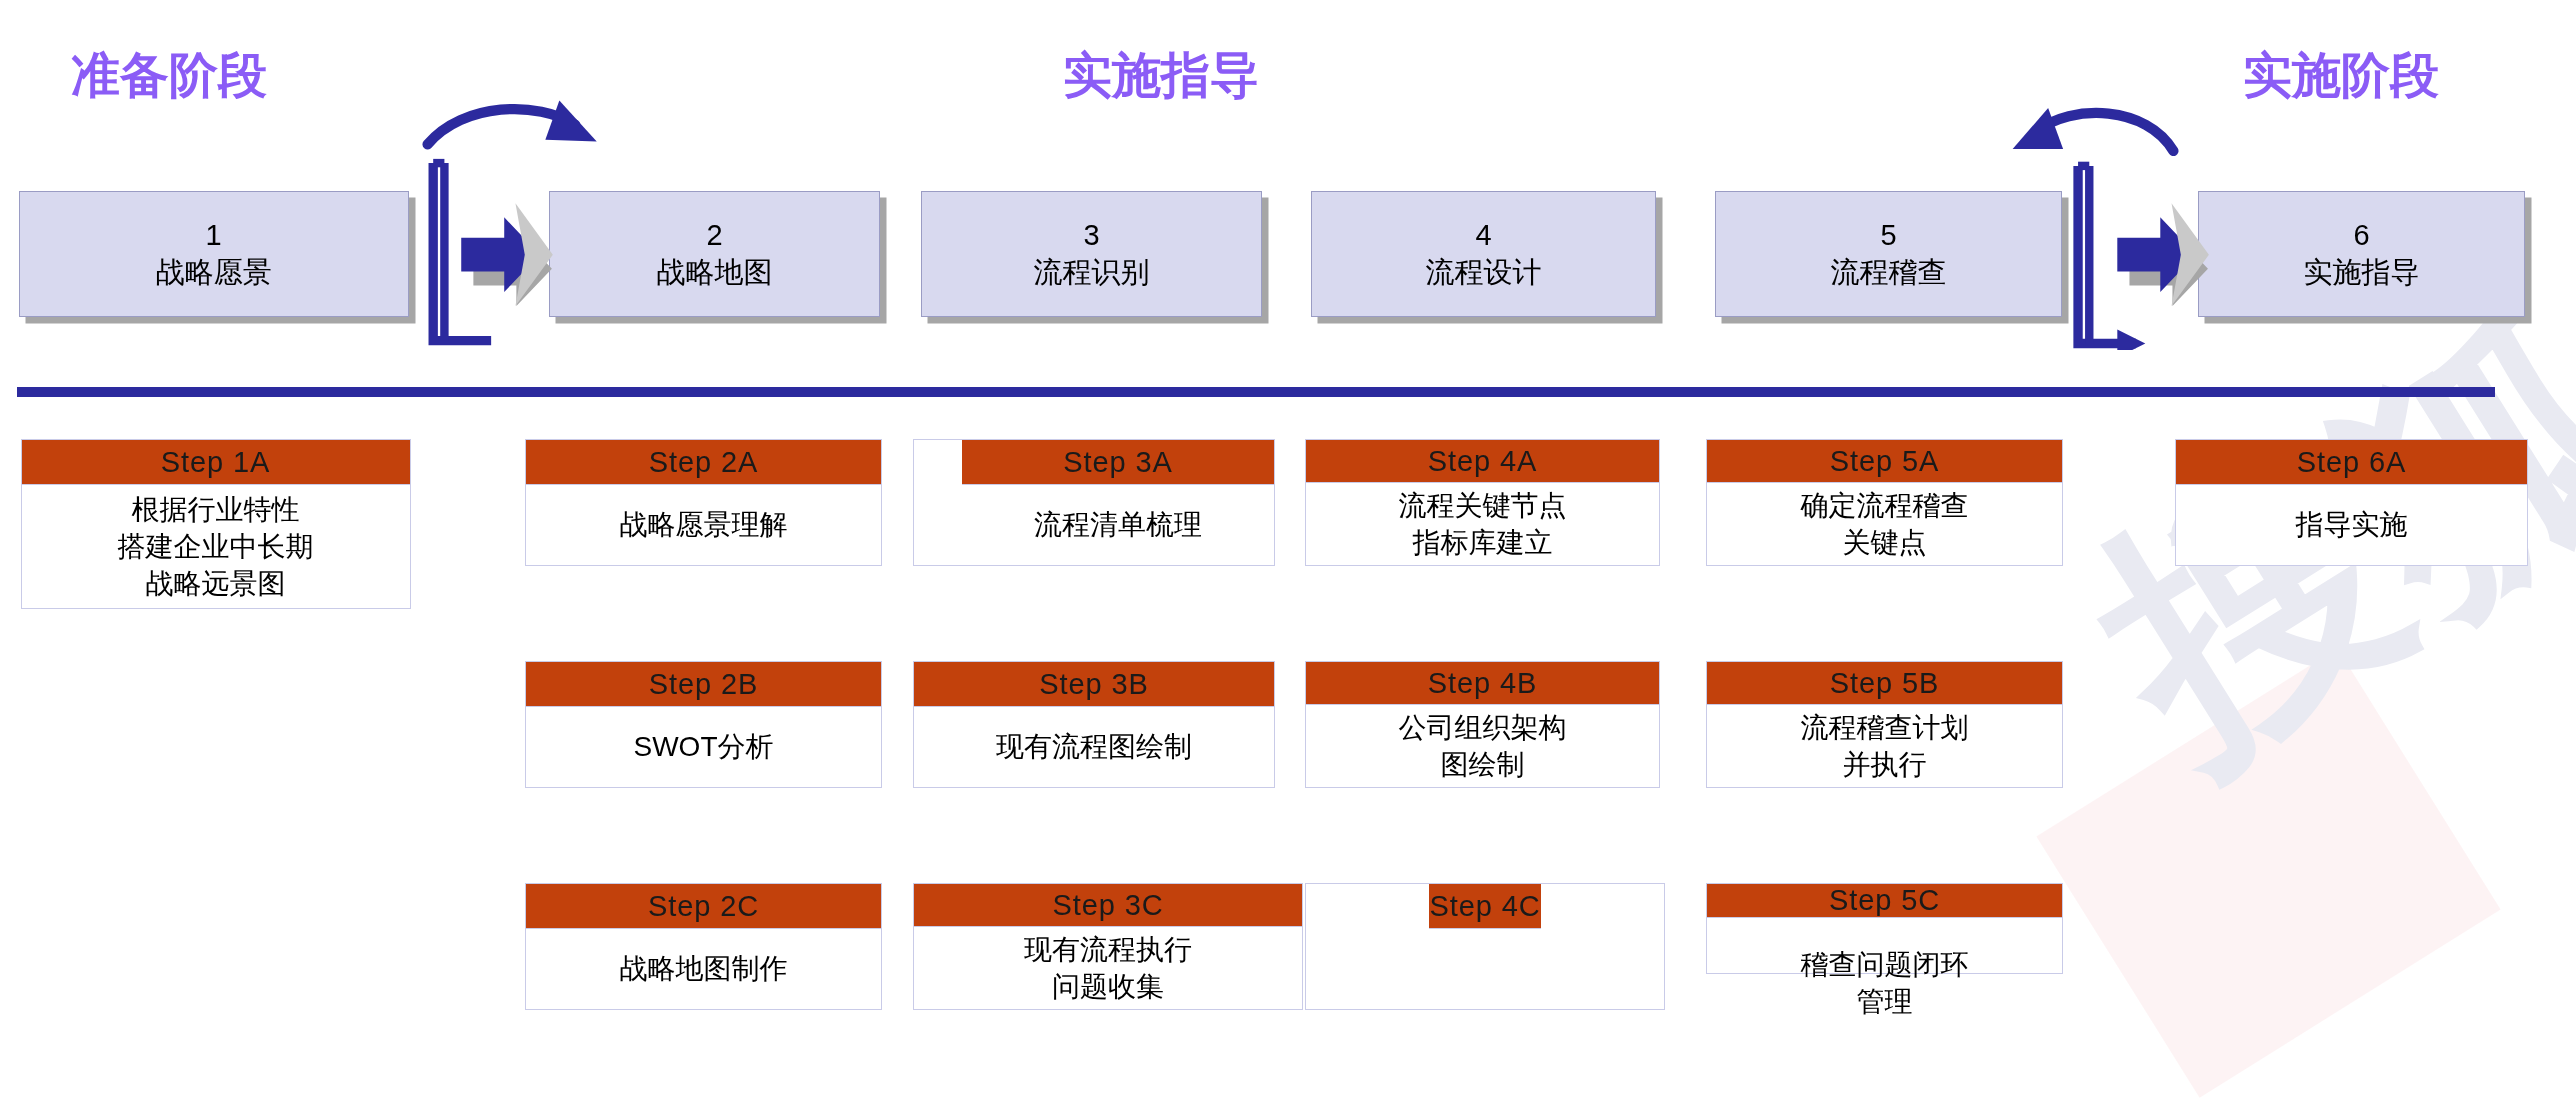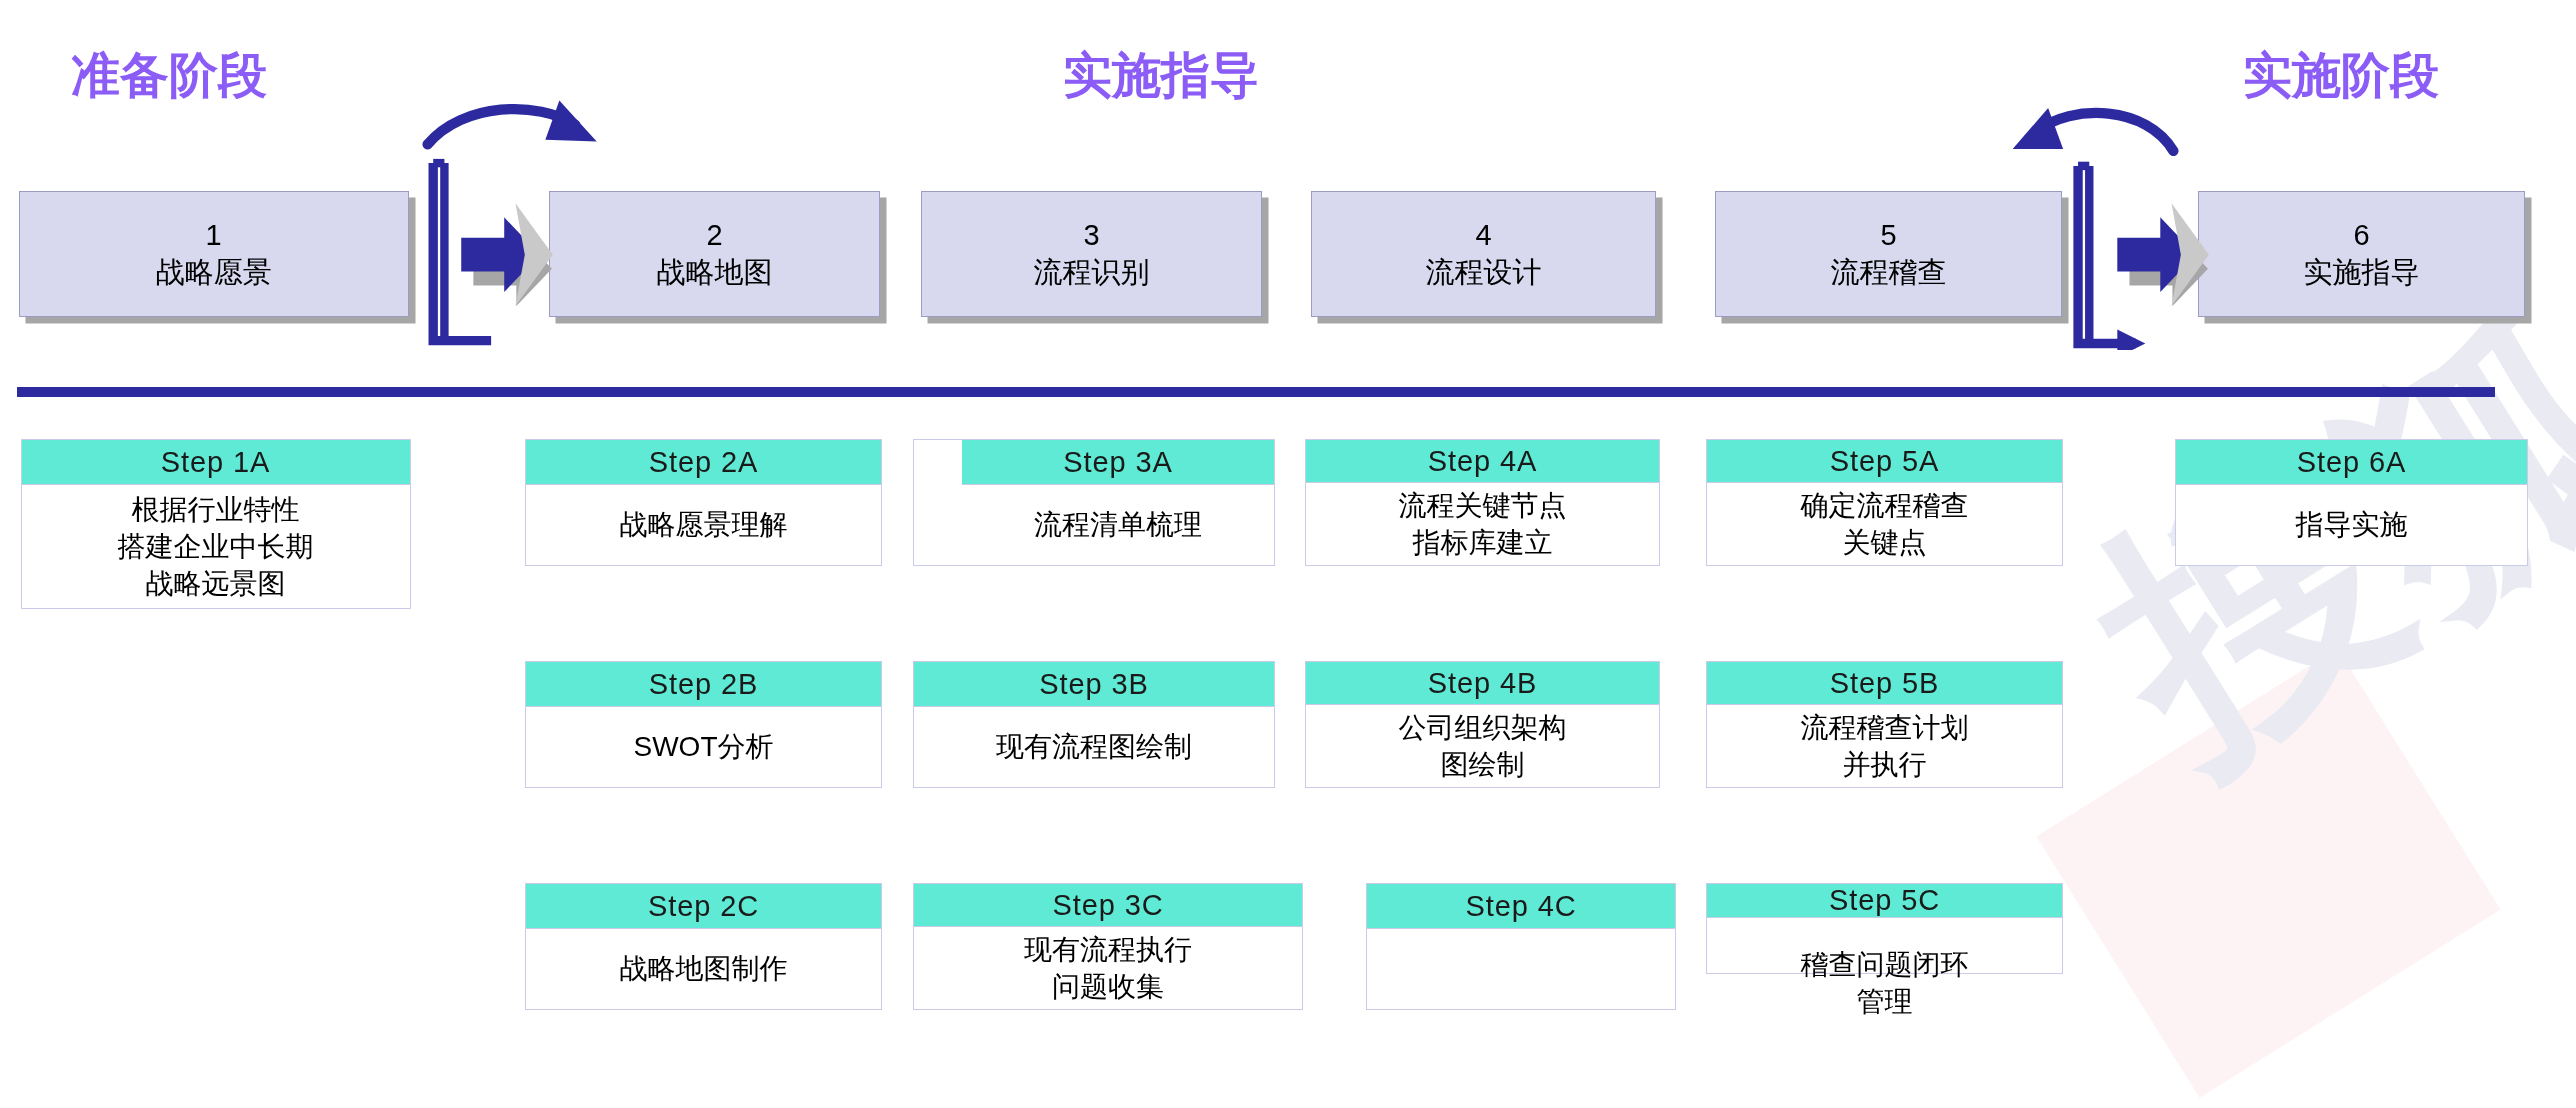--- a/index.html
+++ b/index.html
@@ -103,21 +103,21 @@
     box-sizing: border-box;
     border: 1.9px solid #c9cbe8;
     background: #ffffff;
     z-index: 4;
     display: flex;
     flex-direction: column;
   }
   .step-card .hdr {
     box-sizing: border-box;
     height: 45px;
-    background: #5eead4;
+    background: #c2410c;
     border-bottom: 1.9px solid #c9cbe8;
     display: flex;
     align-items: center;
     justify-content: center;
     font-size: 29px;
     color: #1a1a1a;
     letter-spacing: 0.9px;
     white-space: nowrap;
   }
   .step-card .bdy {
@@ -254,21 +254,21 @@
 <div class="step-card" style="left:1305px; top:439px; width:355px; height:127px;">
   <div class="hdr">Step 4A</div>
   <div class="bdy">流程关键节点
 指标库建立</div>
 </div>
 <div class="step-card" style="left:1305px; top:661px; width:355px; height:127px;">
   <div class="hdr">Step 4B</div>
   <div class="bdy">公司组织架构
 图绘制</div>
 </div>
-<div class="step-card" style="left:1366px; top:883px; width:310px; height:127px;">
+<div class="step-card" style="left:1305px; top:883px; width:360px; height:127px;align-items:center;">
   <div class="hdr">Step 4C</div>
 </div>
 
 <div class="step-card" style="left:1706px; top:439px; width:357px; height:127px;">
   <div class="hdr">Step 5A</div>
   <div class="bdy">确定流程稽查
 关键点</div>
 </div>
 <div class="step-card" style="left:1706px; top:661px; width:357px; height:127px;">
   <div class="hdr">Step 5B</div>

